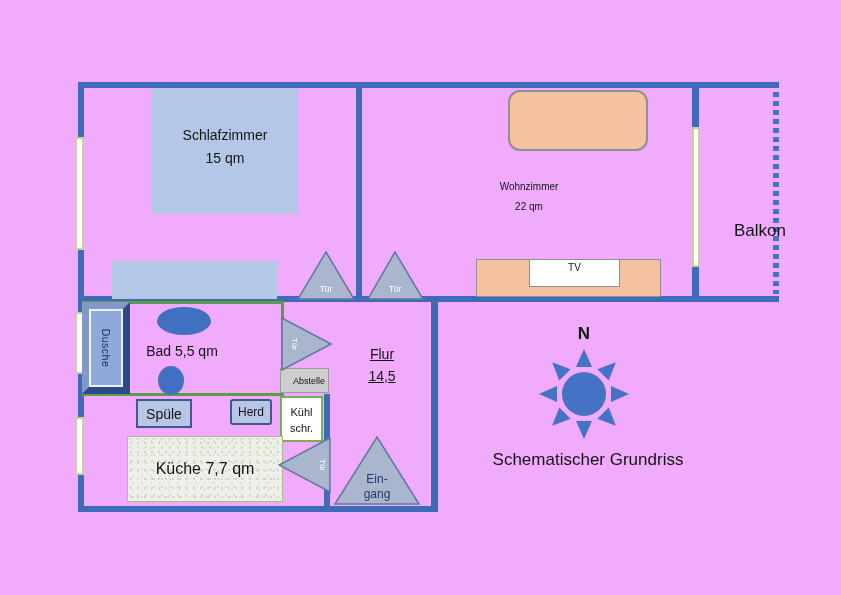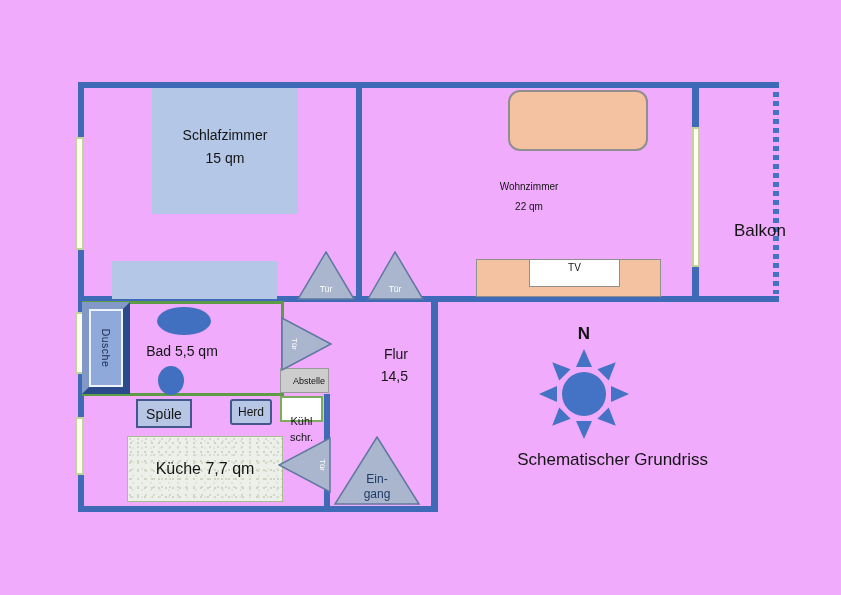--- a/index.html
+++ b/index.html
@@ -54,43 +54,43 @@
     display:flex; align-items:center; justify-content:center; }
   #dusche span { transform:rotate(90deg); font-size:10.5px; color:#1c2b52; letter-spacing:0.5px; white-space:nowrap; }
   #sink   { position:absolute; left:157px; top:307px; width:54px; height:28px; background:#4170c0; border-radius:50%; }
   #toilet { position:absolute; left:158px; top:366px; width:26px; height:29px; background:#4170c0; border-radius:50%; }
   #spuele { position:absolute; left:136px; top:399px; width:56px; height:29px;
     background:#b7c6e4; border:2px solid #44578d; border-radius:0; box-sizing:border-box;
     font-size:14px; display:flex; align-items:center; justify-content:center; }
   #herd { position:absolute; left:230px; top:399px; width:42px; height:26px;
     background:#b7c6e4; border:2px solid #44578d; border-radius:3px; box-sizing:border-box;
     font-size:12px; display:flex; align-items:center; justify-content:center; }
-  #kuehl { position:absolute; left:280px; top:396px; width:43px; height:26px;
+  #kuehl { position:absolute; left:280px; top:396px; width:43px; height:46px;
     background:#ffffff; border:2px solid #7cab5c; box-sizing:border-box;
-    font-size:11px; line-height:16px; text-align:center; padding-top:15px; }
+    font-size:11px; line-height:16px; text-align:center; padding-top:6px; }
   #abstelle { position:absolute; left:280px; top:368px; width:49px; height:25px;
     background:#cdcdcd; border:1px solid #9a9a9a; box-sizing:border-box;
     font-size:9px; display:flex; align-items:center; justify-content:center;padding-left:9px; }
   #kueche-floor { position:absolute; left:127px; top:436px; width:156px; height:66px;
     background-color:#edefe9;
     background-image:
       radial-gradient(circle at 2px 2px, #d3d9ca 1px, transparent 1.6px),
       radial-gradient(circle at 5px 4px, #dfe3d7 1px, transparent 1.5px),
       radial-gradient(circle at 3px 6px, #cdd4c4 0.8px, transparent 1.4px);
     background-size:8px 8px, 9px 7px, 7px 9px;
     border:1px solid #a9bd90; box-sizing:border-box;
     font-size:16px; display:flex; align-items:center; justify-content:center; }
 
   
   #label-wohnzimmer { left:459px; top:177px; width:140px; font-size:10px; line-height:20px; }
   #label-balkon     { left:728px; top:189px; width:64px;  font-size:17px;margin-top:32px; }
   #label-bad        { left:138px; top:343px; width:88px;  font-size:14px; }
-  #label-flur       { left:356px; top:343px; width:52px;  font-size:14px; line-height:22px; text-align:right; }
+  #label-flur       { left:356px; top:343px; width:52px;  font-size:14px; line-height:22px; text-align:center;text-decoration:underline; }
   #label-n          { left:564px; top:324px; width:40px;  font-size:17px; font-weight:bold; }
-  #label-title      { left:468px; top:450px; width:240px; font-size:17px;text-align:right; }
+  #label-title      { left:468px; top:450px; width:240px; font-size:17px; }
 
   
   #door-schlaf  { left:297px; top:251px; }
   #door-wohn    { left:367px; top:251px; }
   #door-bad     { left:281px; top:317px; }
   #door-kueche  { left:278px; top:437px; }
   #door-eingang { left:333px; top:436px; }
   #compass      { left:536px; top:346px; }
 </style>
 </head>

